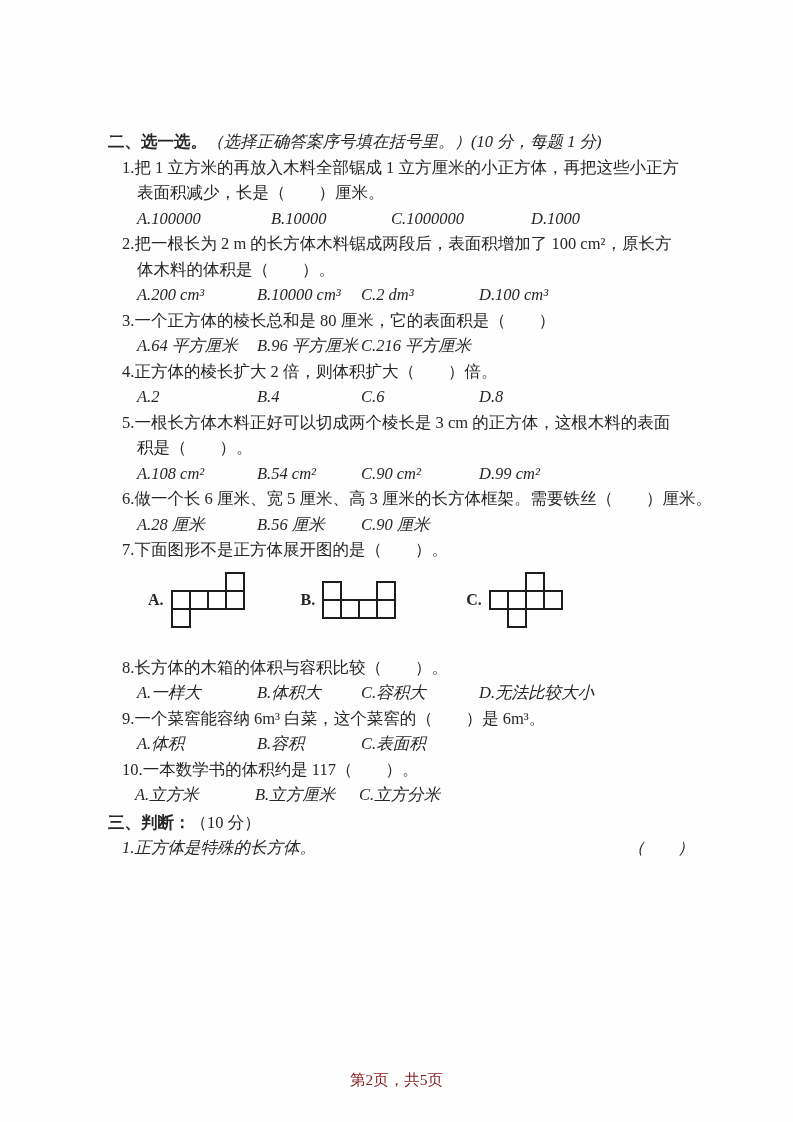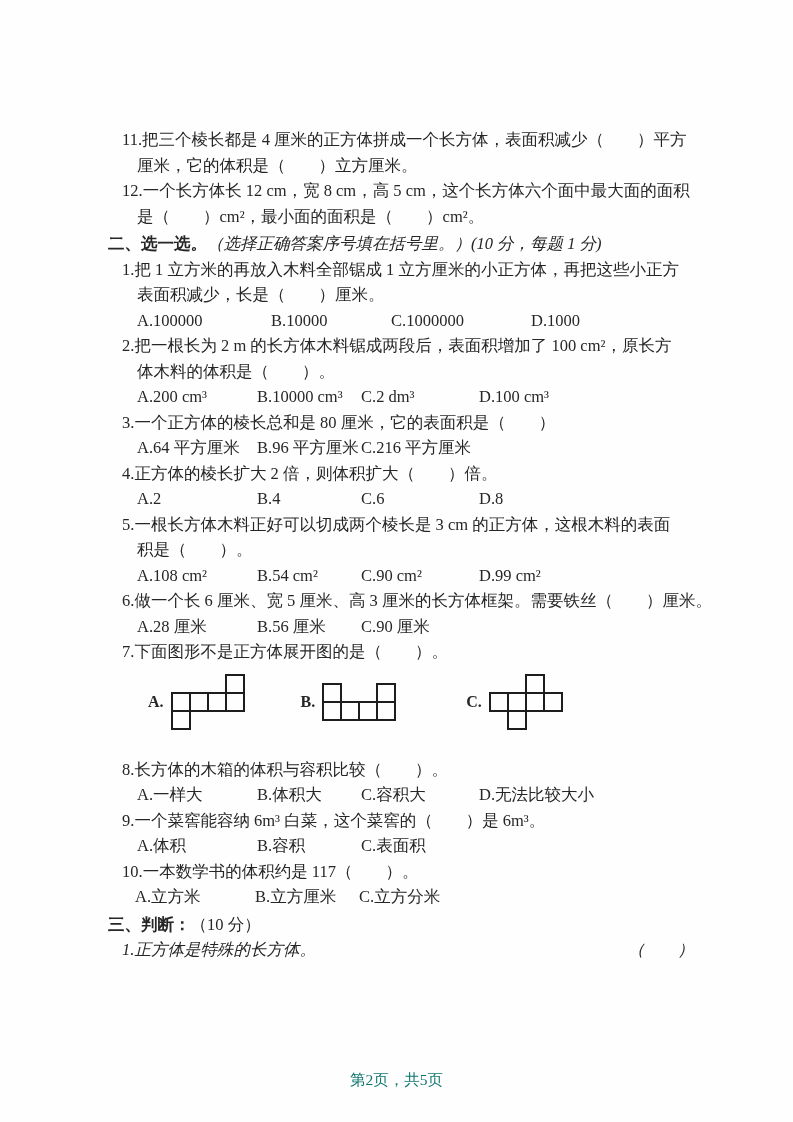--- a/index.html
+++ b/index.html
@@ -16,21 +16,21 @@
   }
   .ln{white-space:nowrap;}
   .ln.first{margin-left:14px;}
   .ln.cont{margin-left:29px;}
   .sec-header{white-space:nowrap;margin-top:2px;}
   .sec-title{font-weight:bold;font-family:"Liberation Sans","DejaVu Sans",sans-serif;}
   .sec-note{font-style:italic;}
   .sec-score{font-style:italic;}
   .sec-score.plain{font-style:normal;}
   .opts{margin-left:29px;white-space:nowrap;}
-  .opts span{display:inline-block;}
+  .opts span{display:inline-block;font-style:italic;}
   .opts.cols4 span:nth-child(1){width:120px;}
   .opts.cols4 span:nth-child(2){width:104px;}
   .opts.cols4 span:nth-child(3){width:118px;}
   .opts.wide4 span:nth-child(1){width:134px;}
   .opts.wide4 span:nth-child(2){width:120px;}
   .opts.wide4 span:nth-child(3){width:140px;}
   .opts.cols3 span:nth-child(1){width:120px;}
   .opts.cols3 span:nth-child(2){width:104px;}
   .opts.indent{margin-left:27px;}
   .fig-row{
@@ -43,37 +43,27 @@
   .fig-item:nth-child(3){margin-left:70px;}
   .net{position:relative;}
   .net .cell{
     position:absolute;width:20px;height:20px;box-sizing:border-box;
     border:2px solid #1d1d1d;background:#fefefe;
   }
   .judge-item{display:flex;justify-content:space-between;padding-right:14px;font-style:italic;}
   .judge-item .judge-text{margin-left:14px;}
   .footer{
     position:absolute;left:0;top:1070px;width:793px;
-    text-align:center;font-size:15.5px;color:#0f766e;
+    text-align:center;font-size:15.5px;color:#7f1d1d;
   }
 </style>
 </head>
 <body>
 
 <div class="content">
-  <div id="sec1-items">
-      <div>
-        <div class="ln first">11.把三个棱长都是 4 厘米的正方体拼成一个长方体，表面积减少（　　）平方</div>
-        <div class="ln cont">厘米，它的体积是（　　）立方厘米。</div>
-      </div>
-      <div>
-        <div class="ln first">12.一个长方体长 12 cm，宽 8 cm，高 5 cm，这个长方体六个面中最大面的面积</div>
-        <div class="ln cont">是（　　）cm²，最小面的面积是（　　）cm²。</div>
-      </div>
-    </div>
 
   <div class="sec-header">
     <span class="sec-title">二、选一选。</span><span class="sec-note">（选择正确答案序号填在括号里。）</span><span class="sec-score">(10 分，每题 1 分)</span>
   </div>
 
   <div id="sec2-questions">
       <div>
         <div class="ln first">1.把 1 立方米的再放入木料全部锯成 1 立方厘米的小正方体，再把这些小正方</div>
         <div class="ln cont">表面积减少，长是（　　）厘米。</div>
         <div class="ln opts wide4"><span>A.100000</span><span>B.10000</span><span>C.1000000</span><span>D.1000</span></div>

